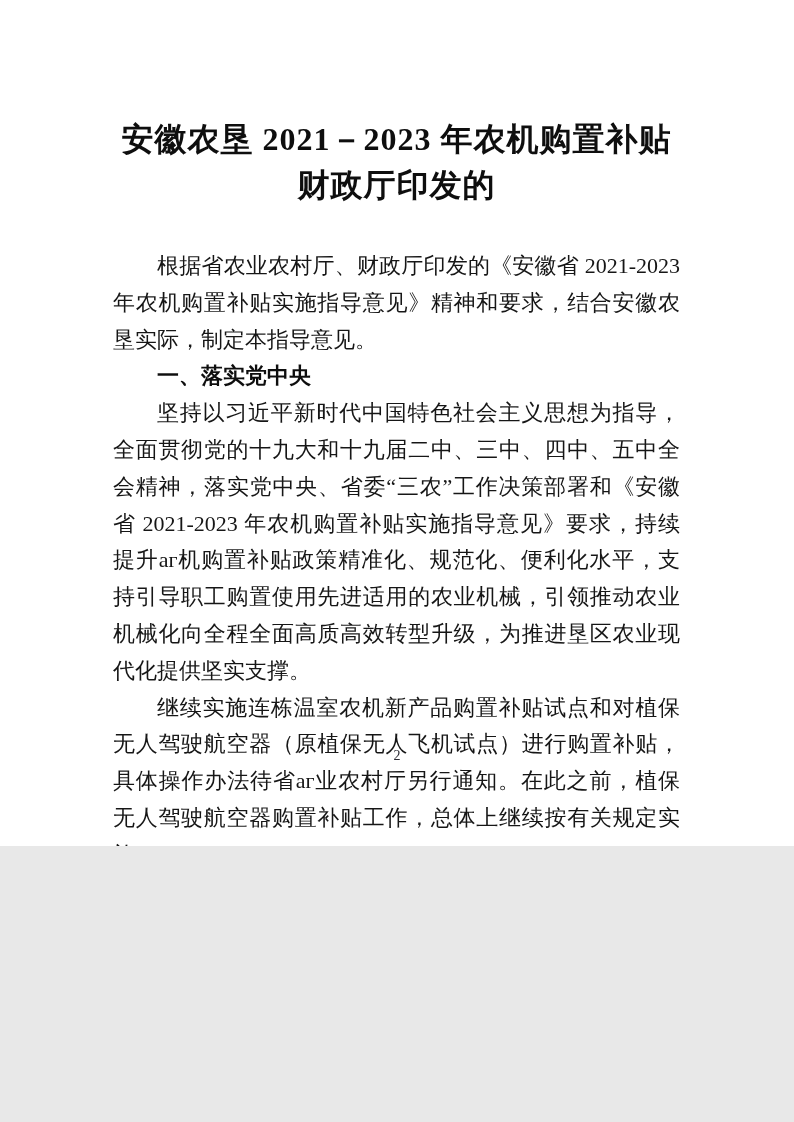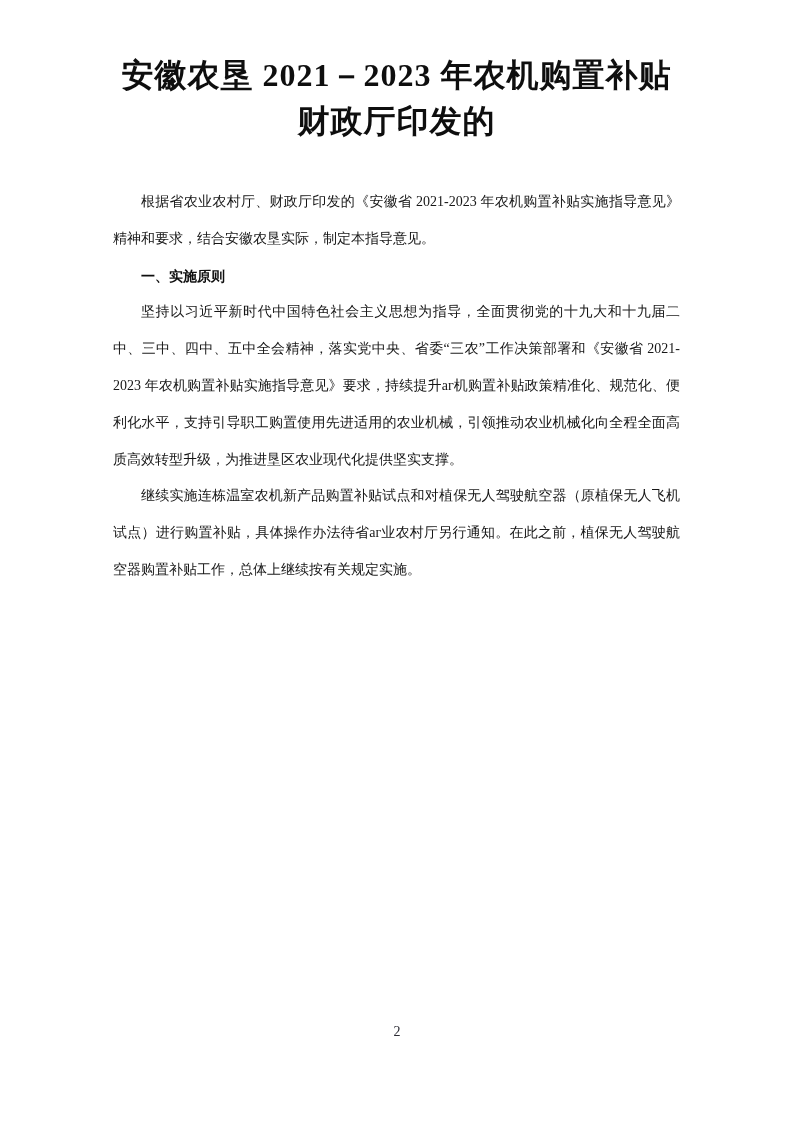--- a/index.html
+++ b/index.html
@@ -4,38 +4,38 @@
 <style>
   * { margin: 0; padding: 0; box-sizing: border-box; }
   html, body { background: #e8e8e8; }
   body {
     width: 794px; height: 1122px;
     margin: 0 auto;
     font-family: "Liberation Serif", "DejaVu Serif", serif;
   }
   .page {
     position: relative;
-    width: 794px; height: 1122px;
+    width: 794px; height: 846px;
     background: #ffffff;
     color: #121212;
-    padding: 52px 114px 0 113px;
+    padding: 116px 114px 0 113px;
     overflow: hidden;
   }
   .doc-title {
     font-size: 32px;
     line-height: 46px;
     font-weight: bold;
     text-align: center;
     letter-spacing: 1px;
     color: #0e0e0e;
   }
   .doc-title .title-line { display: block; }
   .doc-body {
     margin-top: 40px;
-    font-size: 14px;
+    font-size: 22px;
     line-height: 36.8px;
     text-align: justify;
     text-justify: inter-ideograph;
     color: #161616;
   }
   p.para { text-indent: 2em; }
   p.section-heading {
     text-indent: 2em;
     font-weight: bold;
     font-family: "Liberation Sans", "DejaVu Sans", sans-serif;
@@ -64,21 +64,21 @@
 
   <h1 class="doc-title">
     <span class="title-line">安徽农垦 2021－2023 年农机购置补贴</span>
     <span class="title-line">财政厅印发的</span>
   </h1>
 
   <div class="doc-body">
 
     <p class="para">根据省农业农村厅、财政厅印发的《安徽省 2021-2023 年农机购置补贴实施指导意见》精神和要求，结合安徽农垦实际，制定本指导意见。</p>
 
-    <p class="section-heading">一、实施原则</p>
+    <p class="section-heading">一、落实党中央</p>
 
     <p class="para">坚持以习近平新时代中国特色社会主义思想为指导，全面贯彻党的十九大和十九届二中、三中、四中、五中全会精神，落实党中央、省委“三农”工作决策部署和《安徽省 2021-2023 年农机购置补贴实施指导意见》要求，持续提升аг机购置补贴政策精准化、规范化、便利化水平，支持引导职工购置使用先进适用的农业机械，引领推动农业机械化向全程全面高质高效转型升级，为推进垦区农业现代化提供坚实支撑。</p>
 
 
 
     <p class="para">继续实施连栋温室农机新产品购置补贴试点和对植保无人驾驶航空器（原植保无人飞机试点）进行购置补贴，具体操作办法待省аг业农村厅另行通知。在此之前，植保无人驾驶航空器购置补贴工作，总体上继续按有关规定实施。</p>
 
   </div>
 
   <div class="page-footer">2</div>

